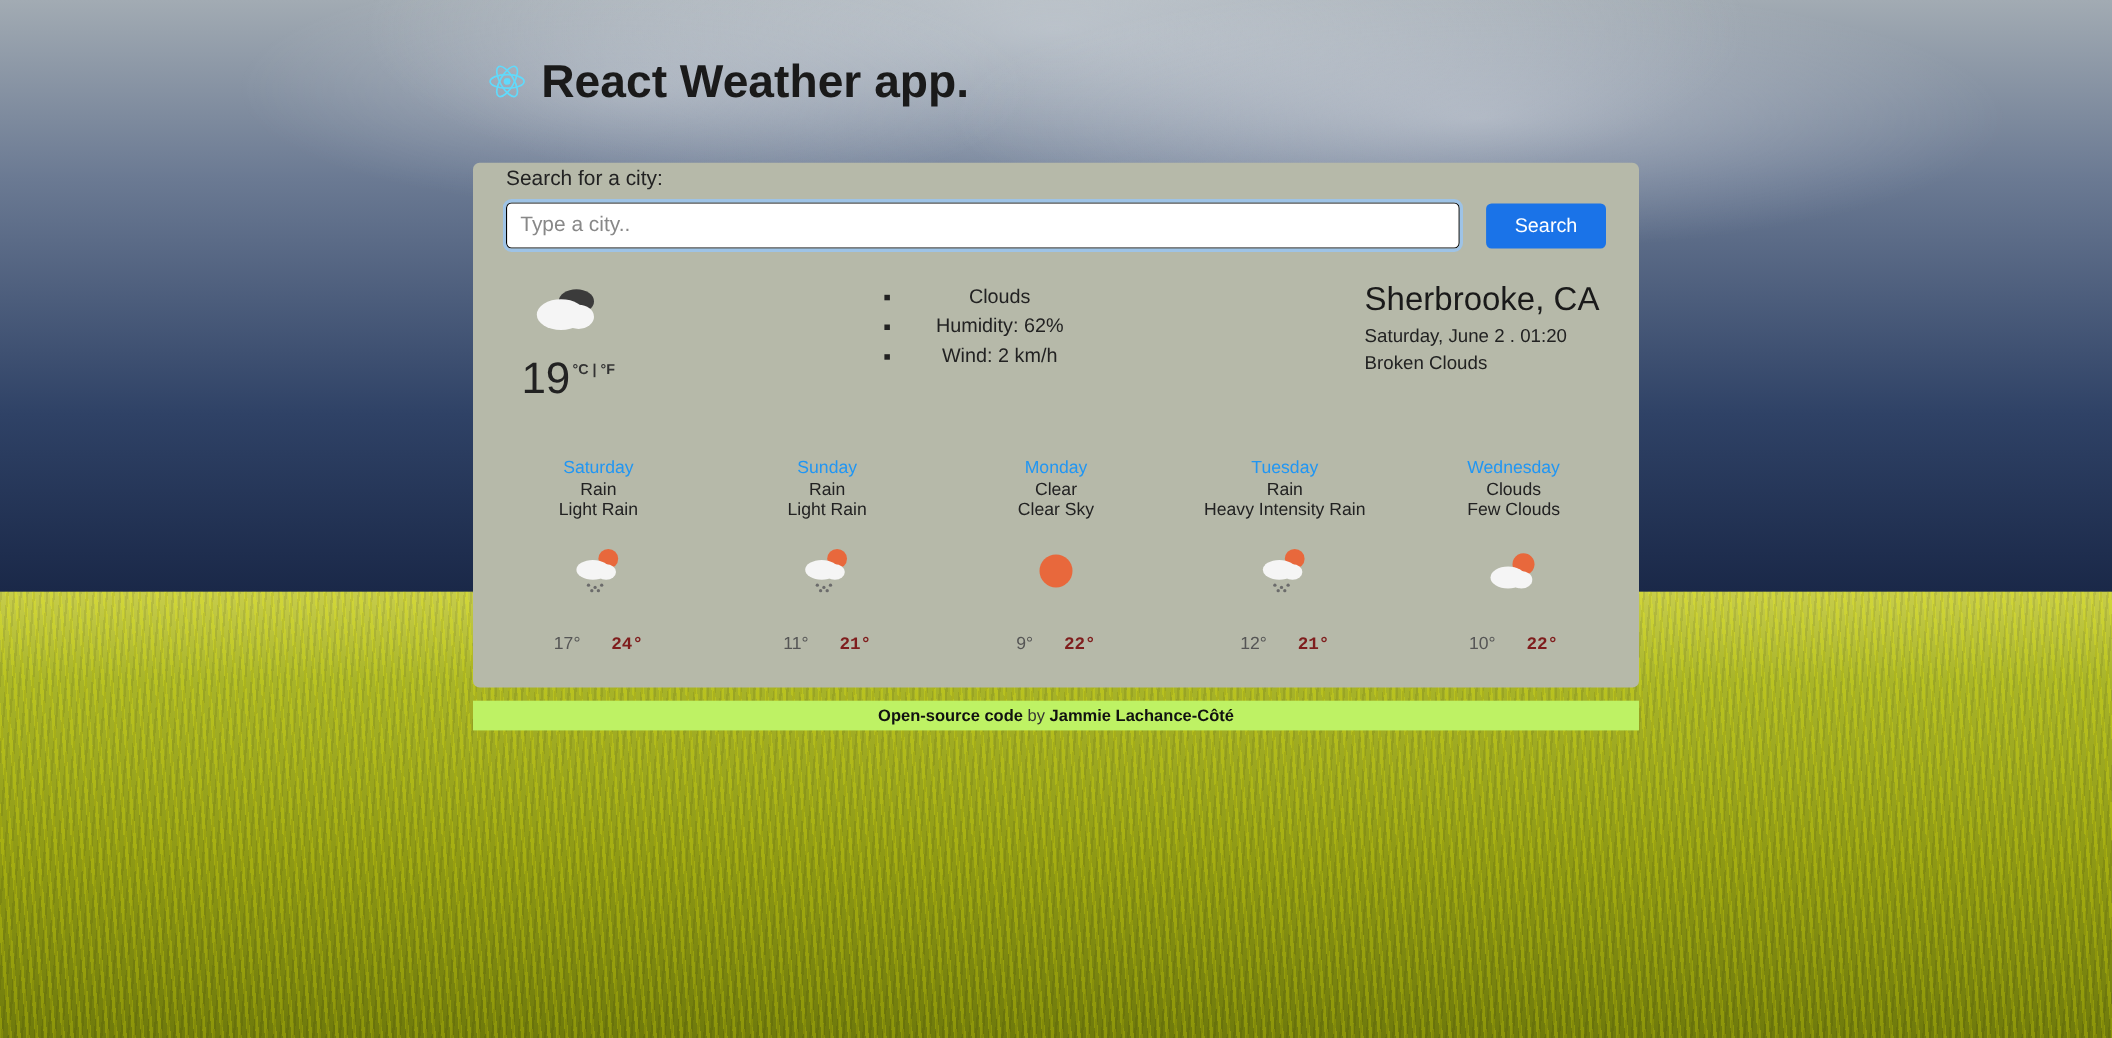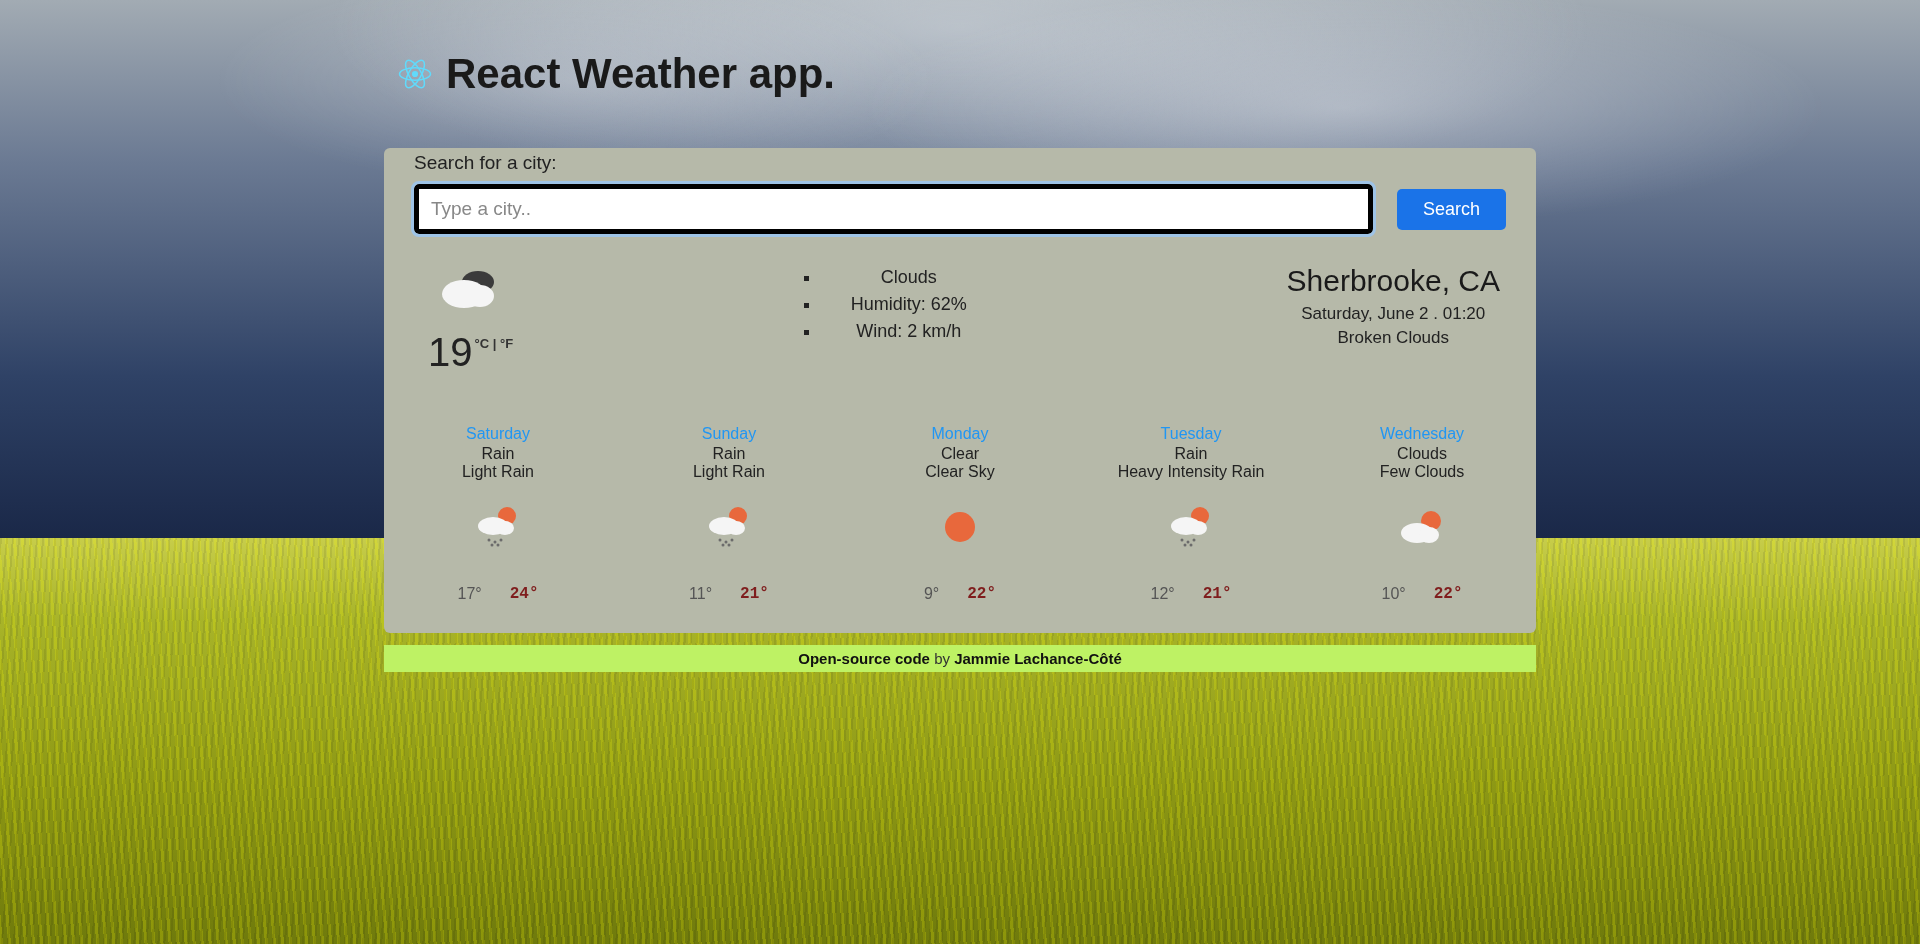--- a/index.html
+++ b/index.html
@@ -23,42 +23,42 @@
   }
   .bg-field {
     position: absolute; left:0; right:0; bottom:0; height:43%;
     background:
       repeating-linear-gradient(95deg, rgba(0,0,0,0.08) 0 2px, transparent 2px 6px),
       repeating-linear-gradient(85deg, rgba(255,255,0,0.2) 0 3px, transparent 3px 8px),
       linear-gradient(to bottom, #c7cd4a 0%, #a8b429 20%, #8e9915 60%, #6f7a0c 100%);
   }
   .container {
     position: relative;
-    width: 1152px;
+    width: 1060px;
     margin: 0 auto;
     padding-top: 50px;
   }
   .app-header {
     display: flex; align-items: center; gap: 14px;
     margin-bottom: 50px;
     padding-left: 14px;
   }
   .app-title { font-size: 42px; font-weight: 600; color: #1a1a1a; }
   .card {
     background: #b6b9a9;
     border-radius: 6px;
     padding: 4px 30px 30px 30px;
   }
   .search-label { font-size: 19px; color: #222; margin-bottom: 10px; display:block; }
   .search-row { display:flex; gap: 24px; align-items:center; margin-bottom: 24px;}
   .search-input {
     flex: 1;
     font-size: 19px;
     padding: 9px 12px;
-    border: 5px solid #000000;
+    border: 1px solid #000000;
     border-radius: 5px;
     outline: 3px solid #9ec3e6;
     outline-offset: 0;
     color: #333;
   }
   .search-input::placeholder { color: #888; }
   .search-btn {
     background: #1a73e8; color:#fff; border:none;
     font-size: 18px; padding: 10px 26px; border-radius: 5px; cursor:pointer;
   }
@@ -66,21 +66,21 @@
     display:flex; justify-content: space-between; align-items:flex-start;
     padding: 6px 0 50px 0;
   }
   .cur-left { display:flex; align-items:center; gap: 18px; padding-left: 14px; flex-direction: column;}
   .cur-temp { display:flex; align-items:flex-start; }
   .cur-temp-val { font-size: 40px; font-weight:400; color:#222; }
   .cur-units { font-size: 13px; font-weight:700; color:#333; margin-top:6px; margin-left:2px;}
   .cur-mid { }
   .cur-mid ul { list-style: square; padding-left: 18px; }
   .cur-mid li { font-size: 18px; color:#222; padding: 3px 30px; text-align:center; }
-  .cur-right { text-align: center; padding-right: 6px;}
+  .cur-right { text-align: left; padding-right: 6px;}
   .loc { font-size: 30px; font-weight:400; color:#1a1a1a; margin-bottom:6px;}
   .dt  { font-size: 17px; color:#222; margin-bottom:4px;}
   .cond{ font-size: 17px; color:#222;}
   .forecast-row { display:flex; justify-content: space-between; padding: 0 4px;}
   .fday { width: 160px; text-align:center; }
   .fday .dname { color:#2196f3; font-size:16px; margin-bottom:2px;}
   .fday .dmain { color:#222; font-size:16px;}
   .fday .ddesc { color:#222; font-size:16px; margin-bottom: 18px;}
   .fday .ficon { height: 56px; display:flex; align-items:center; justify-content:center; margin-bottom: 30px;}
   .fday .temps { font-size:16px; color:#555; display:flex; justify-content:center; gap:28px;}

